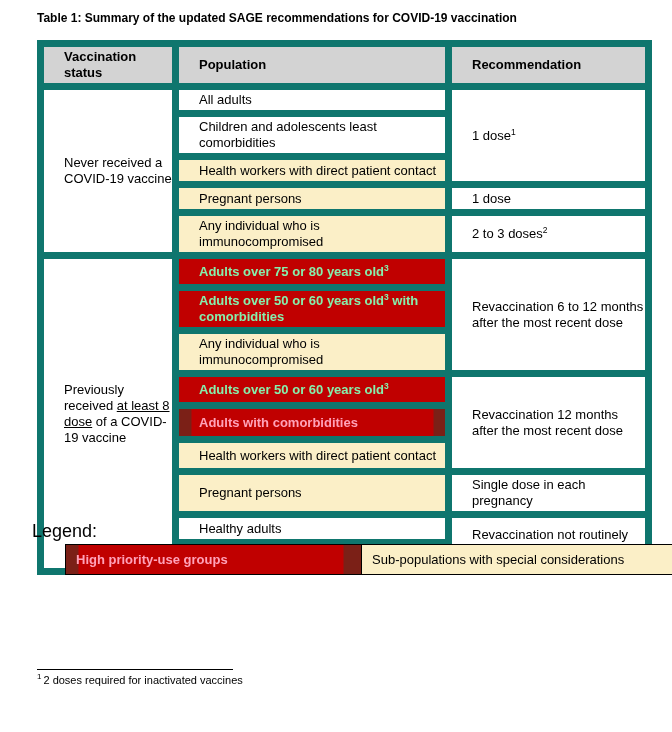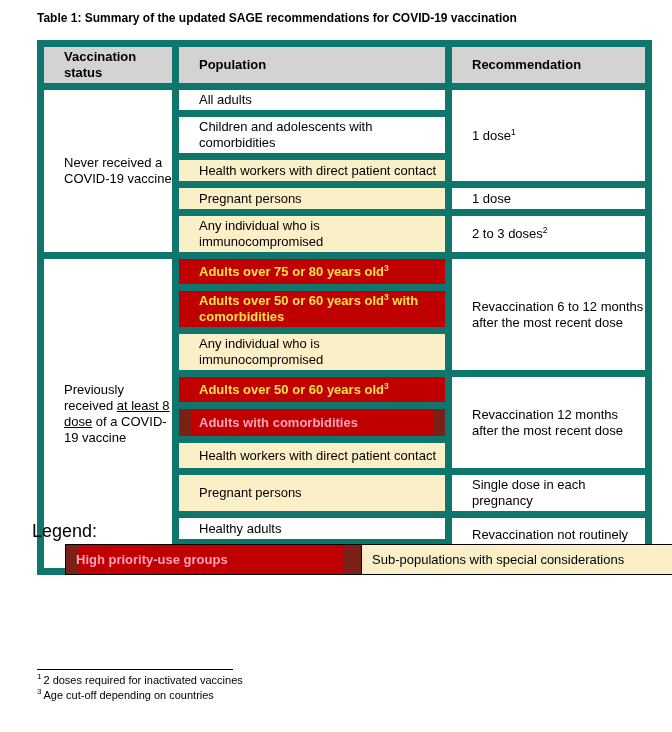--- a/index.html
+++ b/index.html
@@ -42,21 +42,21 @@
     background: var(--header_gray);
     font-weight: bold;
     text-align: left;
     height: 24px;
   }
   td.status { padding: 2px 2px 2px 7px; background: #fff; }
   td.rec    { padding: 2px 0 2px 8px; background: #fff; }
   td.pop    { padding: 2px 0 2px 8px; }
   .bg-white { background: #ffffff; }
   .bg-cream { background: var(--cream); }
-  .bg-red   { background: var(--red); color: #fde047; font-weight: bold; }
+  .bg-red   { background: var(--red); color: #86efac; font-weight: bold; }
   td.pop.selected {
     background: linear-gradient(to right,
       var(--dark_red) 0 12px,
       var(--red) 12px calc(100% - 12px),
       var(--dark_red) calc(100% - 12px) 100%);
     color: var(--selected_text);
     box-shadow: -10px 0 0 0 var(--selection_pink),
                  10px 0 0 0 var(--selection_pink);
     border-radius: 9px;
   }
@@ -136,21 +136,21 @@
         <th>Recommendation</th>
       </tr>
     </thead>
     <tbody>
       <tr style="height:27px">
         <td class="status" rowspan="5">Never received a COVID-19 vaccine</td>
         <td class="pop bg-white">All adults</td>
         <td class="rec" rowspan="3">1 dose<sup>1</sup></td>
       </tr>
       <tr style="height:37px">
-        <td class="pop bg-white">Children and adolescents with comorbidities</td>
+        <td class="pop bg-white">Children and adolescents least comorbidities</td>
       </tr>
       <tr style="height:28px">
         <td class="pop bg-cream">Health workers with direct patient contact</td>
       </tr>
       <tr style="height:28px">
         <td class="pop bg-cream">Pregnant persons</td>
         <td class="rec">1 dose</td>
       </tr>
       <tr style="height:28px">
         <td class="pop bg-cream">Any individual who is immunocompromised</td>
@@ -203,16 +203,15 @@
         <td class="bg-red selected">High priority-use groups</td>
         <td class="bg-cream">Sub-populations with special considerations</td>
       </tr>
     </tbody>
   </table>
 
   <div class="footnote-rule"></div>
 
   <div class="footnotes">
     <div><sup>1</sup><span>2 doses required for inactivated vaccines</span></div>
-    <div><sup>3</sup><span>Age cut-off depending on countries</span></div>
   </div>
 
 </div>
 
 </body></html>

